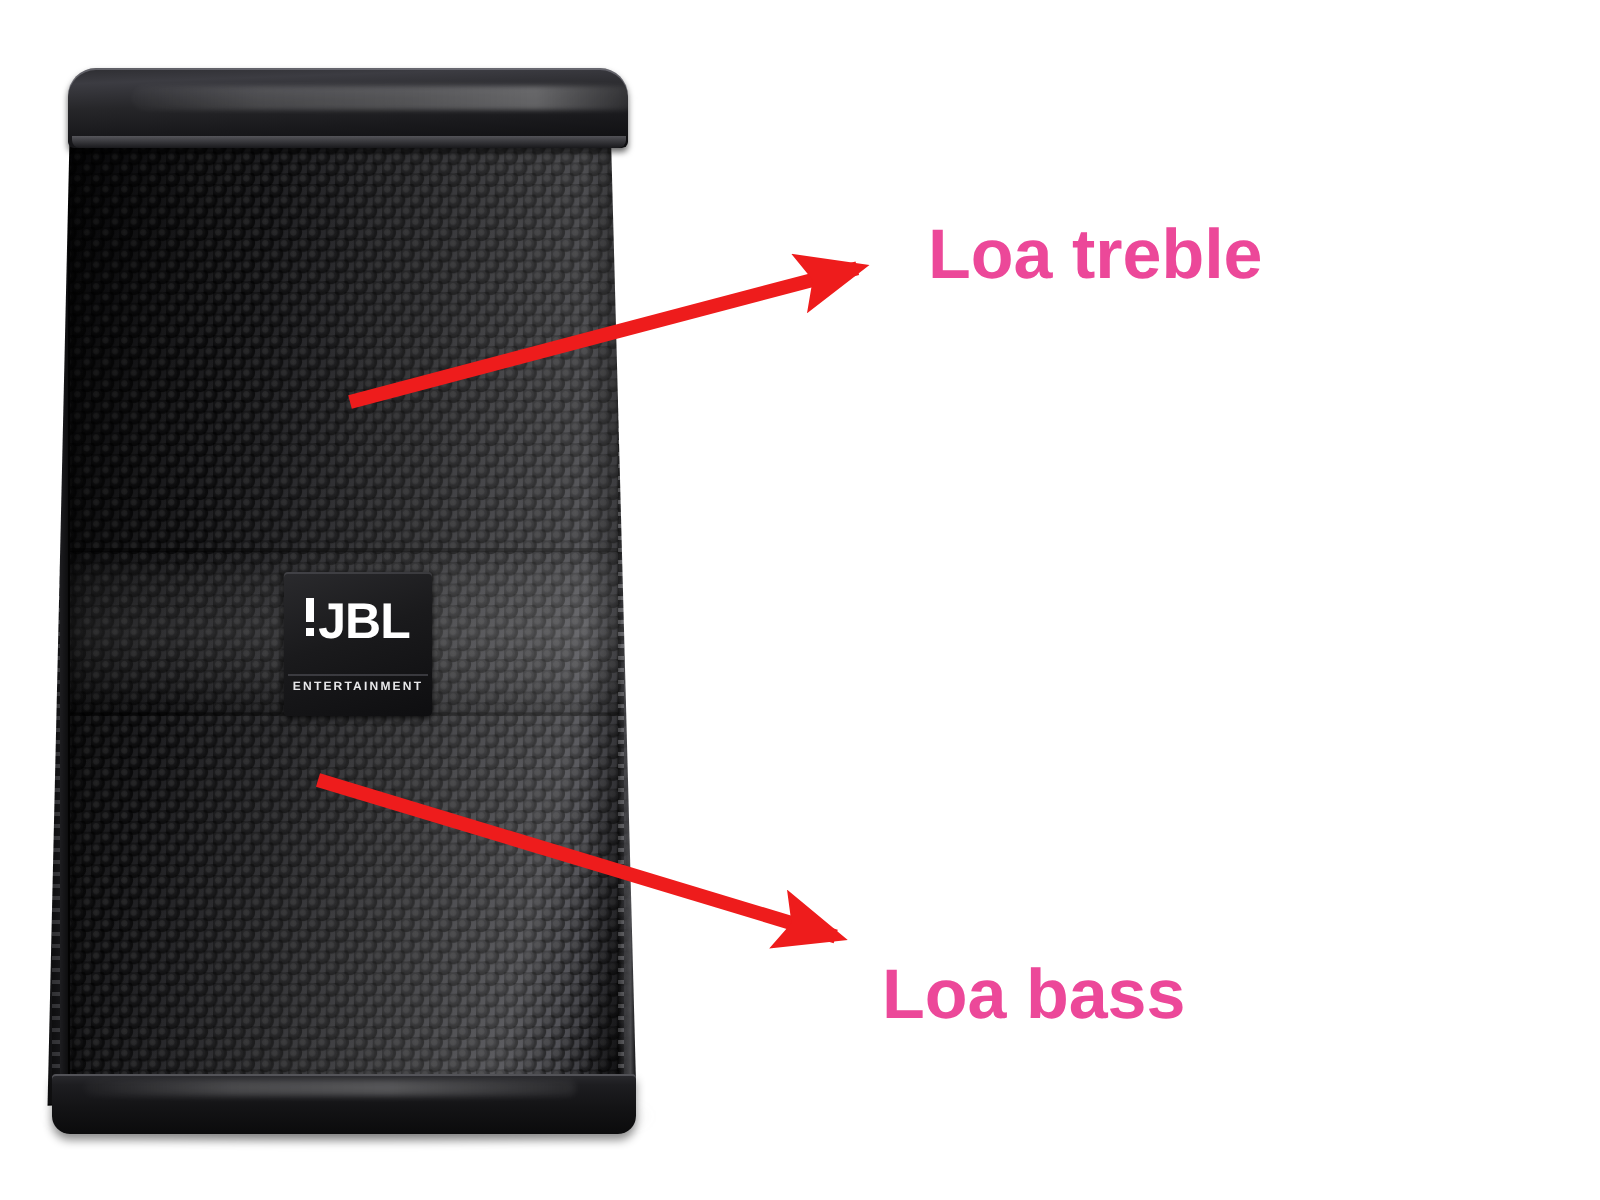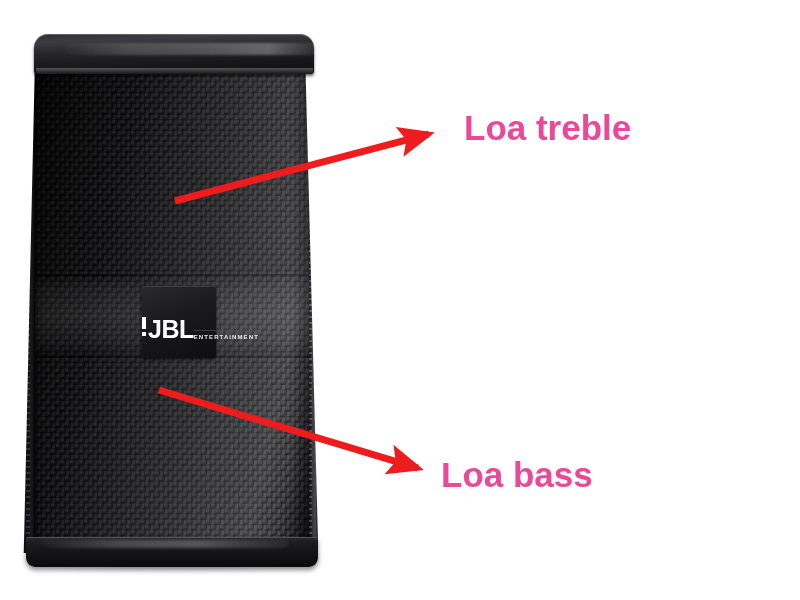--- a/index.html
+++ b/index.html
@@ -289,21 +289,21 @@
     position: absolute;
     left: 128px;
     top: 258px;
     width: 74px;
     height: 72px;
     background: linear-gradient(160deg, #2a2a2d 0%, #1a1a1c 45%, #0e0e10 100%);
     border-radius: 2px;
     box-shadow: 0 1px 3px rgba(0,0,0,0.85),
                 inset 0 1px 0 rgba(180,180,188,0.18);
     display: flex;
-    flex-direction: row;
+    flex-direction: column;
     align-items: center;
     justify-content: flex-start;
     padding-top: 11px;
     box-sizing: border-box;
   }
   .jbl-wordmark {
     display: flex;
     align-items: flex-end;
     height: 26px;
     gap: 1px;
@@ -362,21 +362,21 @@
   .callout-label {
     position: absolute;
     font-family: "Liberation Sans", sans-serif;
     font-weight: bold;
     font-size: 35px;
     color: #ec4899;
     white-space: nowrap;
     letter-spacing: 0px;
   }
   #label-treble { left: 464px; top: 108px; }
-  #label-bass   { left: 441px; top: 455px; }
+  #label-bass   { left: 441px; top: 478px; }
 </style>
 </head>
 <body>
 
 <div id="stage">
 
   <div class="speaker-photo">
 
     <div class="floor-shadow"></div>
 

